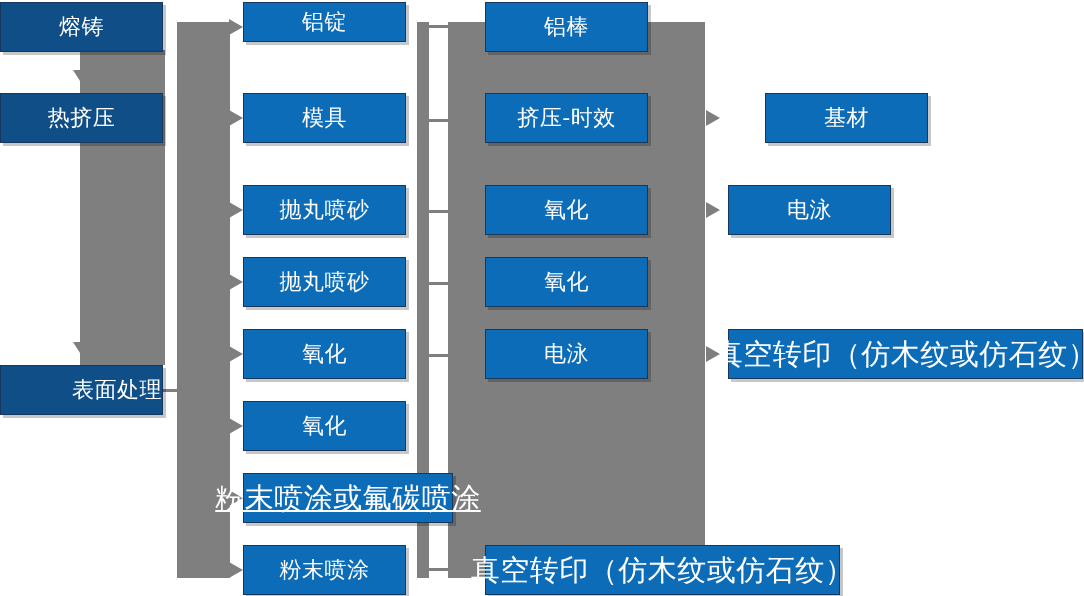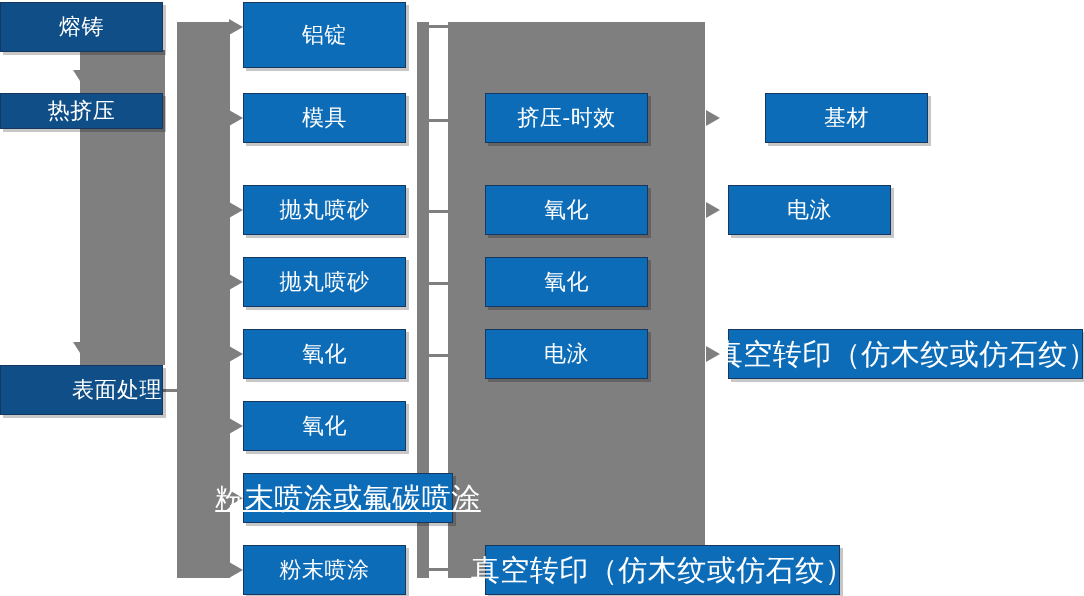--- a/index.html
+++ b/index.html
@@ -90,28 +90,28 @@
   <div class="arrow-r" style="left:229px; top:490px;"></div>
   <div class="arrow-r" style="left:229px; top:562px;"></div>
 
   <div class="arrow-r" style="left:706px; top:110px;"></div>
   <div class="arrow-r" style="left:706px; top:202px;"></div>
   <div class="arrow-r" style="left:706px; top:346px;"></div>
 
   <div class="box dark" style="left:0px; top:2px; width:163px; height:50px;">
     <span>熔铸</span>
   </div>
-  <div class="box dark" style="left:0px; top:93px; width:163px; height:36px;">
+  <div class="box dark" style="left:0px; top:93px; width:163px; height:50px;">
     <span>热挤压</span>
   </div>
   <div class="box dark" style="left:0px; top:365px; width:163px; height:50px;justify-content:flex-end;">
     <span>表面处理</span>
   </div>
 
-  <div class="box light" style="left:243px; top:2px; width:163px; height:66px;">
+  <div class="box light" style="left:243px; top:2px; width:163px; height:40px;">
     <span>铝锭</span>
   </div>
   <div class="box light" style="left:243px; top:93px; width:163px; height:50px;">
     <span>模具</span>
   </div>
   <div class="box light" style="left:243px; top:185px; width:163px; height:50px;">
     <span>抛丸喷砂</span>
   </div>
   <div class="box light" style="left:243px; top:257px; width:163px; height:50px;">
     <span>抛丸喷砂</span>
@@ -122,20 +122,23 @@
   <div class="box light" style="left:243px; top:401px; width:163px; height:50px;">
     <span>氧化</span>
   </div>
   <div class="box light wide" style="left:243px; top:473px; width:210px; height:50px;text-decoration:underline;">
     <span>粉末喷涂或氟碳喷涂</span>
   </div>
   <div class="box light" style="left:243px; top:545px; width:163px; height:50px;">
     <span>粉末喷涂</span>
   </div>
 
+  <div class="box light" style="left:485px; top:2px; width:163px; height:50px;">
+    <span>铝棒</span>
+  </div>
   <div class="box light" style="left:485px; top:93px; width:163px; height:50px;">
     <span>挤压-时效</span>
   </div>
   <div class="box light" style="left:485px; top:185px; width:163px; height:50px;">
     <span>氧化</span>
   </div>
   <div class="box light" style="left:485px; top:257px; width:163px; height:50px;">
     <span>氧化</span>
   </div>
   <div class="box light" style="left:485px; top:329px; width:163px; height:50px;">

